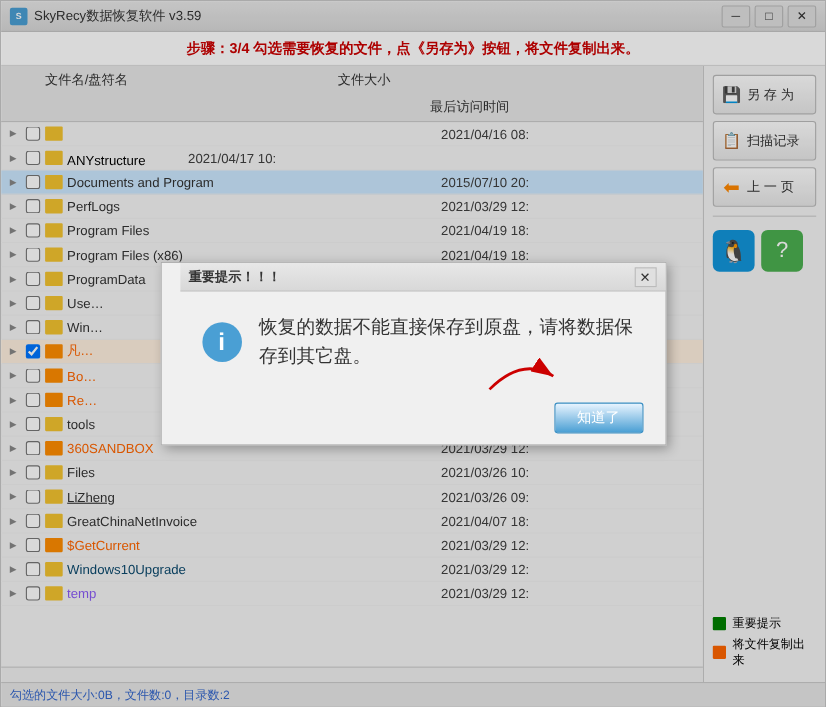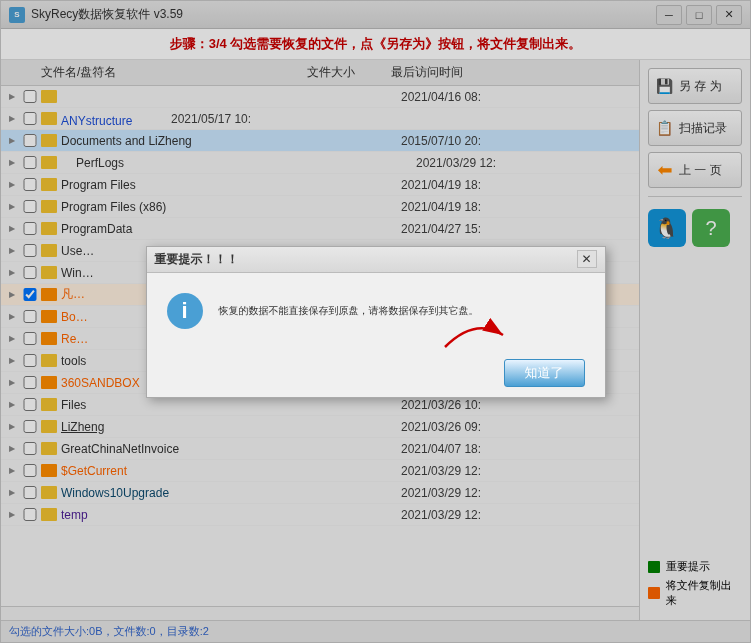--- a/index.html
+++ b/index.html
@@ -99,21 +99,21 @@
       display: flex;
       background: #e8e8e8;
       border-bottom: 1px solid #ccc;
       padding: 4px 0;
       font-size: 12px;
       color: #333;
       flex-shrink: 0;
     }
     .col-name { width: 280px; padding-left: 40px; }
     .col-size { width: 100px; text-align: center; }
-    .col-time { flex: 1; padding-left: 10px; }
+    .col-time { flex: 1; padding-left: 10px; margin-top: 25px; }
 
     
     .file-list-wrapper {
       flex: 1;
       overflow-y: auto;
       overflow-x: hidden;
       position: relative;
     }
     .file-row {
       display: flex;
@@ -254,20 +254,21 @@
       display: flex;
       align-items: center;
       justify-content: center;
     }
 
     .modal-dialog {
       background: #f0f0f0;
       border: 1px solid #aaa;
       width: 460px;
       box-shadow: 3px 3px 10px rgba(0,0,0,0.3);
+      padding-left: 17px;
     }
 
     .modal-title-bar {
       background: linear-gradient(to bottom, #e8e8e8, #d8d8d8);
       height: 26px;
       display: flex;
       align-items: center;
       padding: 0 8px;
       border-bottom: 1px solid #bbb;
     }
@@ -305,21 +306,21 @@
       display: flex;
       align-items: center;
       justify-content: center;
       color: white;
       font-size: 22px;
       font-weight: bold;
       flex-shrink: 0;
     }
 
     .modal-message {
-      font-size: 10px;
+      font-size: 17px;
       color: #333;
       flex: 1;
       line-height: 1.5;
     }
 
     .modal-footer {
       padding: 10px 20px;
       display: flex;
       justify-content: flex-end;
       gap: 8px;
@@ -369,44 +370,44 @@
         <div class="col-size">文件大小</div>
         <div class="col-time">最后访问时间</div>
       </div>
 
       <div class="file-list-wrapper" id="file-list-container">
 
         <div class="file-row">
             <span class="row-expand" style="color: rgb(136, 136, 136); font-size: 8px;">▶</span>
             <input type="checkbox" class="row-checkbox" style="">
             <span class="row-icon folder-icon" style="background: rgb(244, 196, 48); width: 16px; height: 13px; border-radius: 1px;"></span>
-            <span class="row-name" style="color: #1d4ed8; margin-top: 48px;">ANYstructure</span>
+            <span class="row-name" style="color: #000000; margin-top: 48px;">ANYstructure</span>
             <span class="row-size"></span>
             <span class="row-time">2021/04/16 08:</span>
           </div>
           <div class="file-row">
             <span class="row-expand" style="color: rgb(136, 136, 136); font-size: 8px;">▶</span>
             <input type="checkbox" class="row-checkbox" style="">
             <span class="row-icon folder-icon" style="background: rgb(244, 196, 48); width: 16px; height: 13px; border-radius: 1px;"></span>
             <span class="row-size"></span>
-            <span class="row-time">2021/05/17 10:</span>
+            <span class="row-time">2021/04/17 10:</span>
           </div>
           <div class="file-row selected">
             <span class="row-expand" style="color: rgb(136, 136, 136); font-size: 8px;">▶</span>
             <input type="checkbox" class="row-checkbox" style="">
             <span class="row-icon folder-icon" style="background: rgb(244, 196, 48); width: 16px; height: 13px; border-radius: 1px;"></span>
-            <span class="row-name" style="color: rgb(51, 51, 51);">Documents and LiZheng</span>
+            <span class="row-name" style="color: rgb(51, 51, 51);">Documents and Program</span>
             <span class="row-size"></span>
             <span class="row-time">2015/07/10 20:</span>
           </div>
           <div class="file-row">
             <span class="row-expand" style="color: rgb(136, 136, 136); font-size: 8px;">▶</span>
             <input type="checkbox" class="row-checkbox" style="">
             <span class="row-icon folder-icon" style="background: rgb(244, 196, 48); width: 16px; height: 13px; border-radius: 1px;"></span>
-            <span class="row-name" style="color: rgb(51, 51, 51); margin-left: 15px;">PerfLogs</span>
+            <span class="row-name" style="color: rgb(51, 51, 51);">PerfLogs</span>
             <span class="row-size"></span>
             <span class="row-time">2021/03/29 12:</span>
           </div>
           <div class="file-row">
             <span class="row-expand" style="color: rgb(136, 136, 136); font-size: 8px;">▶</span>
             <input type="checkbox" class="row-checkbox" style="">
             <span class="row-icon folder-icon" style="background: rgb(244, 196, 48); width: 16px; height: 13px; border-radius: 1px;"></span>
             <span class="row-name" style="color: rgb(51, 51, 51);">Program Files</span>
             <span class="row-size"></span>
             <span class="row-time">2021/04/19 18:</span>
@@ -520,21 +521,21 @@
             <input type="checkbox" class="row-checkbox" style="">
             <span class="row-icon folder-icon" style="background: rgb(244, 196, 48); width: 16px; height: 13px; border-radius: 1px;"></span>
             <span class="row-name" style="color: #0c4a6e;">Windows10Upgrade</span>
             <span class="row-size"></span>
             <span class="row-time">2021/03/29 12:</span>
           </div>
           <div class="file-row">
             <span class="row-expand" style="color: rgb(136, 136, 136); font-size: 8px;">▶</span>
             <input type="checkbox" class="row-checkbox" style="">
             <span class="row-icon folder-icon" style="background: rgb(244, 196, 48); width: 16px; height: 13px; border-radius: 1px;"></span>
-            <span class="row-name" style="color: #4c1d95;">temp</span>
+            <span class="row-name" style="color: #8b5cf6;">temp</span>
             <span class="row-size"></span>
             <span class="row-time">2021/03/29 12:</span>
           </div>
           <div class="watermark">汉字 3<br>anxz.com</div>
       </div>
 
       <div class="h-scroll-area"></div>
 
     </div>
 

